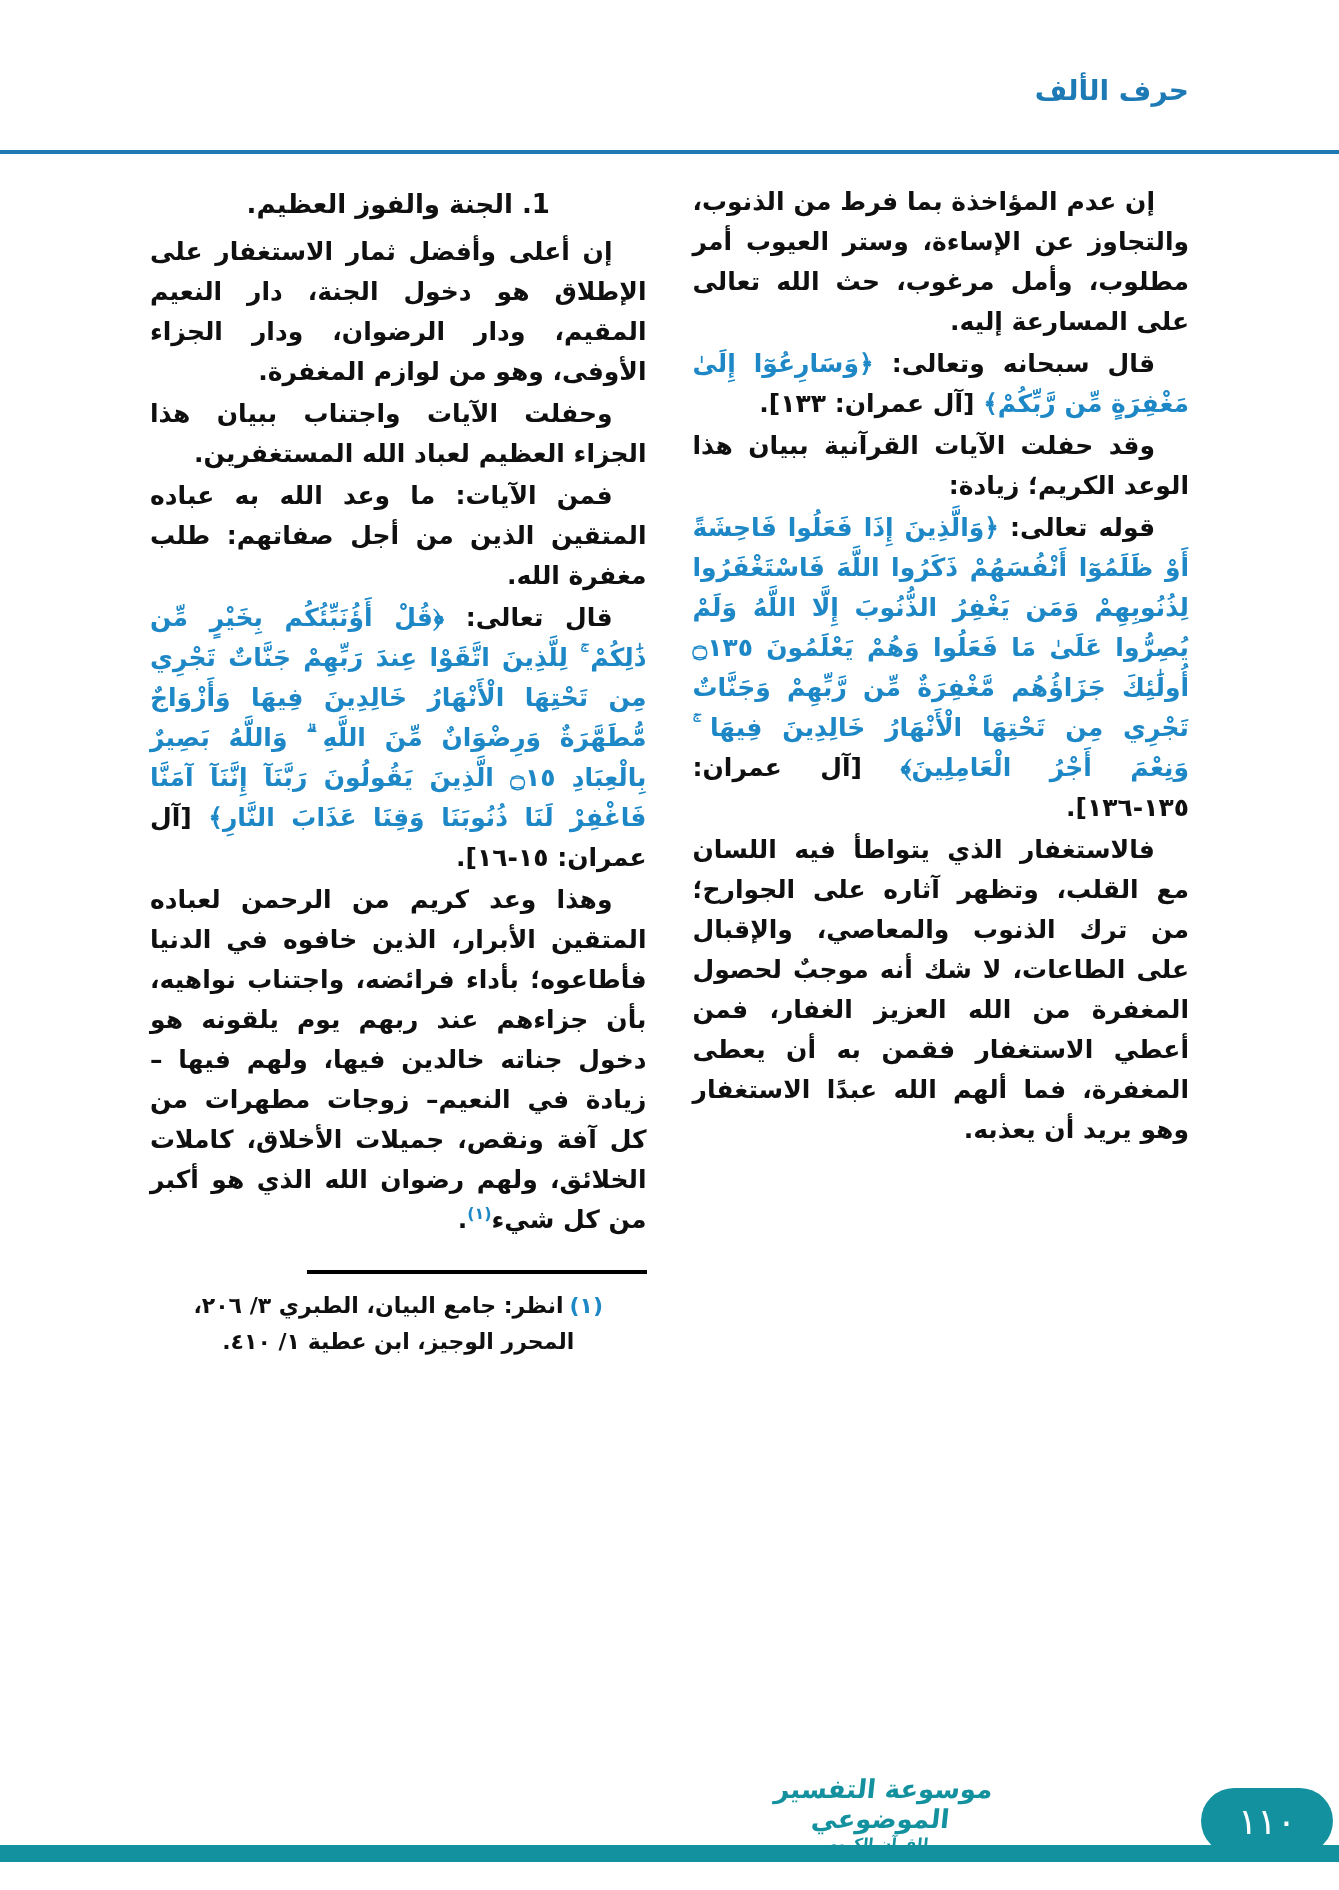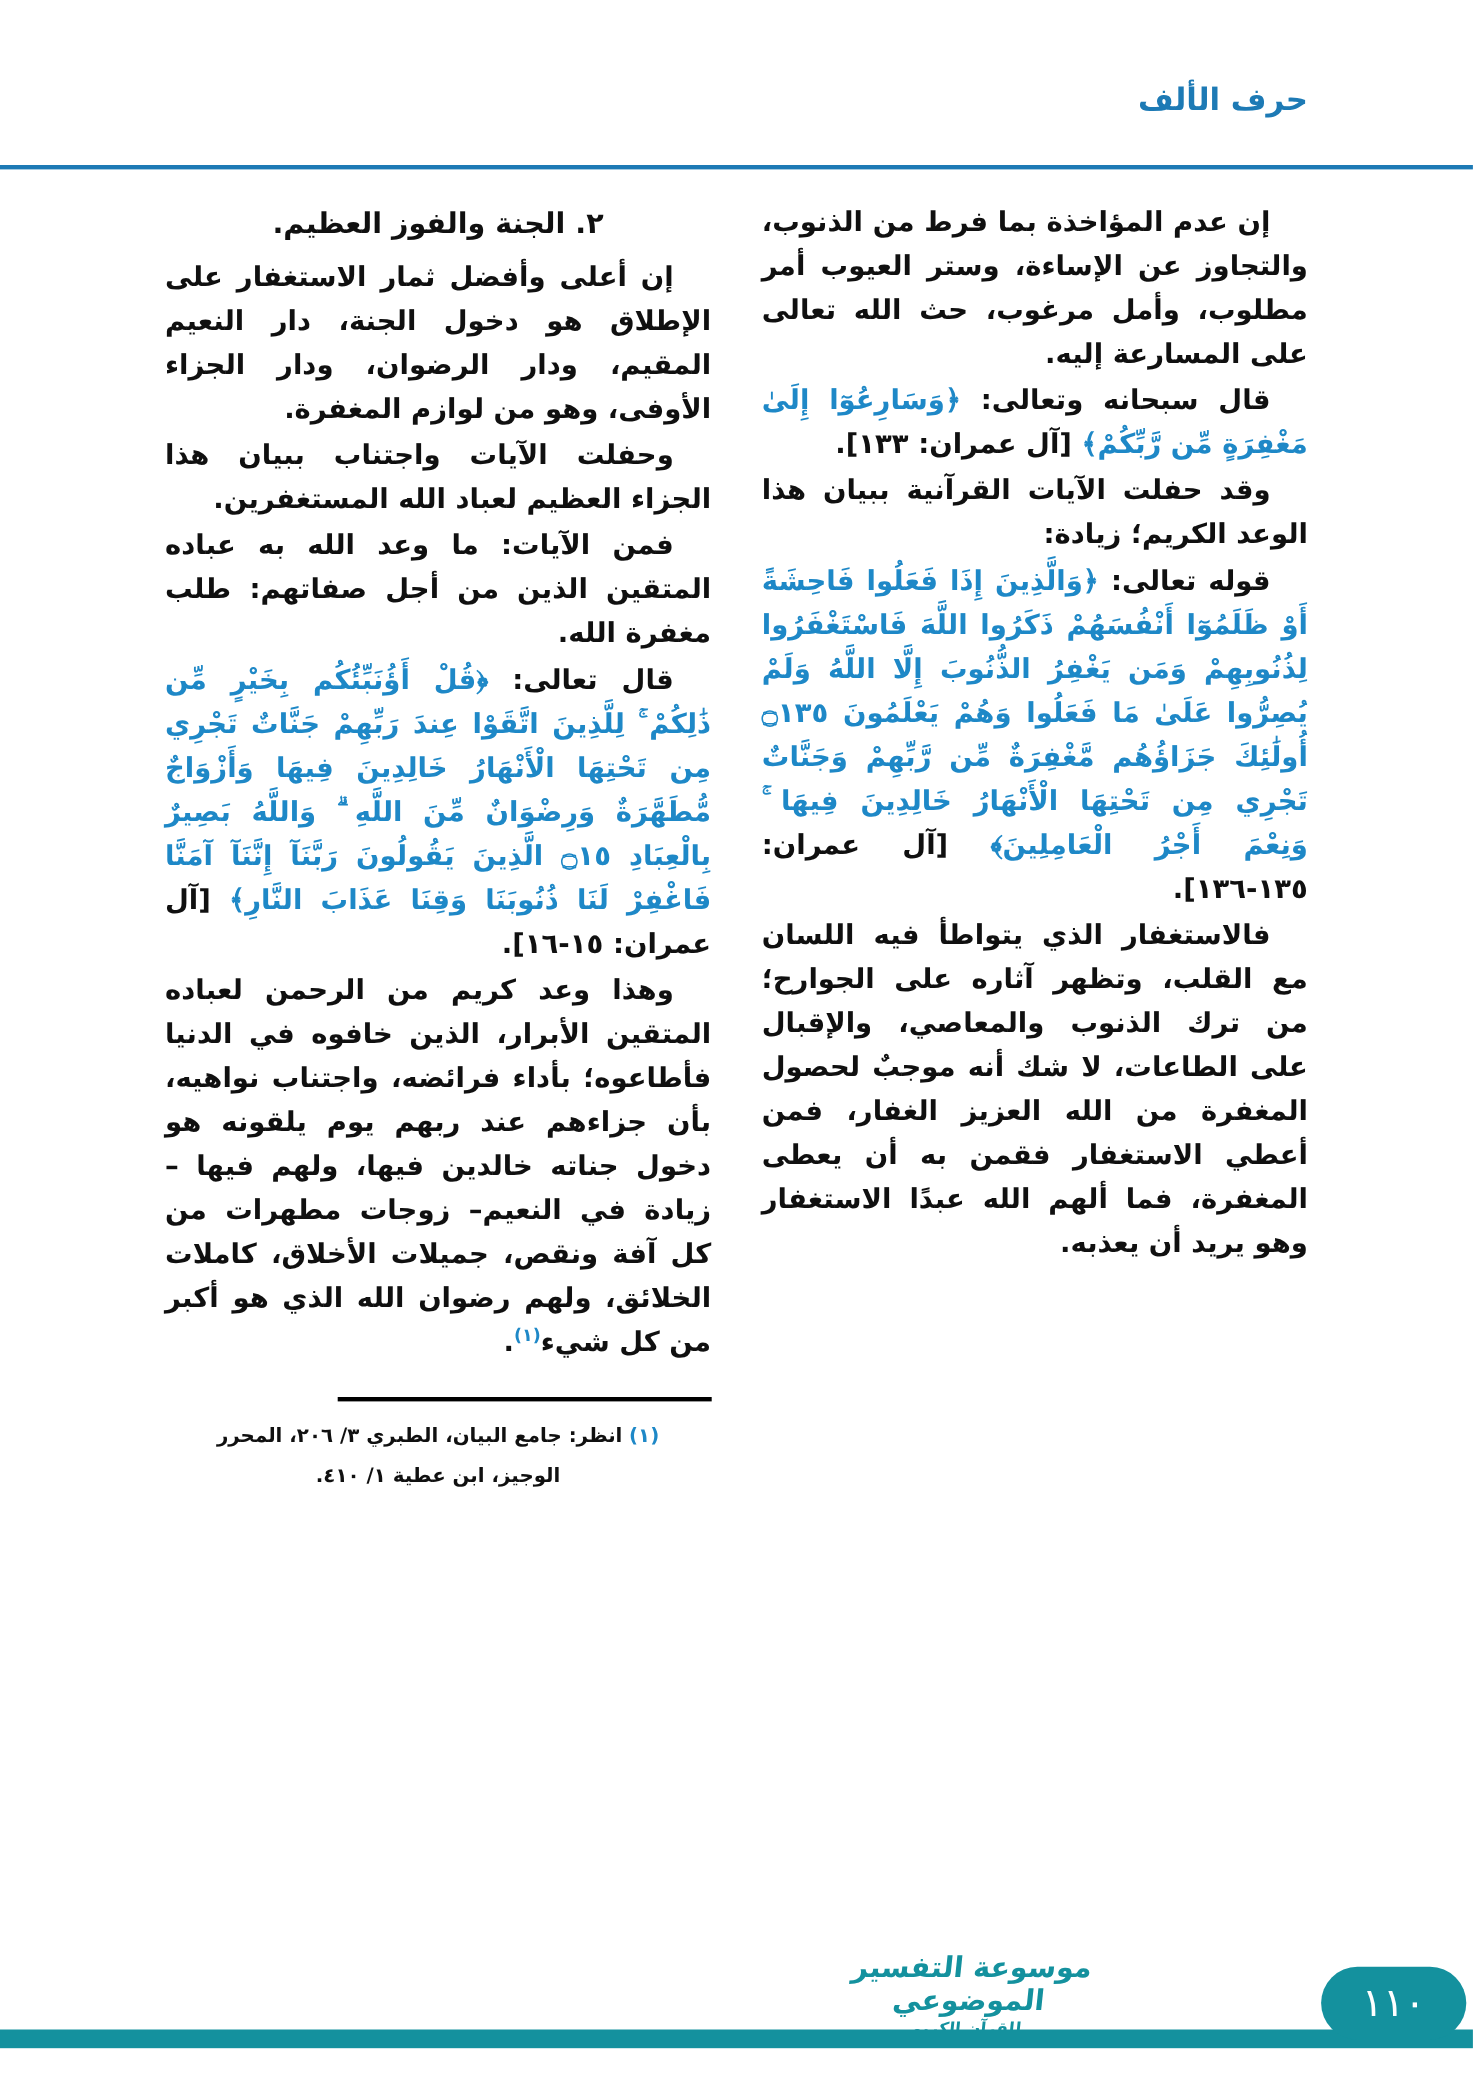--- a/index.html
+++ b/index.html
@@ -47,21 +47,21 @@
     font-size:16px; vertical-align:super; line-height:0;
   }
 
   
   .footnote{ margin-top:30px; }
   .fn-rule{
     height:4px; background:#000; width:340px;
     margin-right:0; margin-left:auto;
   }
   .fn-text{
-    margin-top:14px; font-size:18px; line-height:36px;
+    margin-top:14px; font-size:22px; line-height:36px;
     font-weight:700; text-align:center; padding:0 30px;
   }
   .fn-marker{ color:var(--quran-blue,#1e88c7); margin-left:6px; }
 
   
   .footer-bar{
     position:absolute; left:0; right:0; bottom:28px; height:17px;
     background:var(--footer-teal,#14919e);
   }
   .page-badge{
@@ -95,21 +95,21 @@
           <p class="para"><span>إن عدم المؤاخذة بما فرط من الذنوب، والتجاوز عن الإساءة، وستر العيوب أمر مطلوب، وأمل مرغوب، حث الله تعالى على المسارعة إليه.</span></p>
           <p class="para"><span>قال سبحانه وتعالى: </span><span class="quran">﴿وَسَارِعُوٓا إِلَىٰ مَغْفِرَةٍ مِّن رَّبِّكُمْ﴾</span><span> [آل عمران: ١٣٣].</span></p>
           <p class="para"><span>وقد حفلت الآيات القرآنية ببيان هذا الوعد الكريم؛ زيادة:</span></p>
           <p class="para"><span>قوله تعالى: </span><span class="quran">﴿وَالَّذِينَ إِذَا فَعَلُوا فَاحِشَةً أَوْ ظَلَمُوٓا أَنْفُسَهُمْ ذَكَرُوا اللَّهَ فَاسْتَغْفَرُوا لِذُنُوبِهِمْ وَمَن يَغْفِرُ الذُّنُوبَ إِلَّا اللَّهُ وَلَمْ يُصِرُّوا عَلَىٰ مَا فَعَلُوا وَهُمْ يَعْلَمُونَ ۝١٣٥ أُولَٰئِكَ جَزَاؤُهُم مَّغْفِرَةٌ مِّن رَّبِّهِمْ وَجَنَّاتٌ تَجْرِي مِن تَحْتِهَا الْأَنْهَارُ خَالِدِينَ فِيهَا ۚ وَنِعْمَ أَجْرُ الْعَامِلِينَ﴾</span><span> [آل عمران: ١٣٥-١٣٦].</span></p>
           <p class="para"><span>فالاستغفار الذي يتواطأ فيه اللسان مع القلب، وتظهر آثاره على الجوارح؛ من ترك الذنوب والمعاصي، والإقبال على الطاعات، لا شك أنه موجبٌ لحصول المغفرة من الله العزيز الغفار، فمن أعطي الاستغفار فقمن به أن يعطى المغفرة، فما ألهم الله عبدًا الاستغفار وهو يريد أن يعذبه.</span></p>
         </div>
     </div>
 
     <div class="column">
       <div id="col-left">
-          <p class="para heading"><span>٢. الجنة والفوز العظيم.</span></p>
+          <p class="para heading"><span>1. الجنة والفوز العظيم.</span></p>
           <p class="para"><span>إن أعلى وأفضل ثمار الاستغفار على الإطلاق هو دخول الجنة، دار النعيم المقيم، ودار الرضوان، ودار الجزاء الأوفى، وهو من لوازم المغفرة.</span></p>
           <p class="para"><span>وحفلت الآيات واجتناب ببيان هذا الجزاء العظيم لعباد الله المستغفرين.</span></p>
           <p class="para"><span>فمن الآيات: ما وعد الله به عباده المتقين الذين من أجل صفاتهم: طلب مغفرة الله.</span></p>
           <p class="para"><span>قال تعالى: </span><span class="quran">﴿قُلْ أَؤُنَبِّئُكُم بِخَيْرٍ مِّن ذَٰلِكُمْ ۚ لِلَّذِينَ اتَّقَوْا عِندَ رَبِّهِمْ جَنَّاتٌ تَجْرِي مِن تَحْتِهَا الْأَنْهَارُ خَالِدِينَ فِيهَا وَأَزْوَاجٌ مُّطَهَّرَةٌ وَرِضْوَانٌ مِّنَ اللَّهِ ۗ وَاللَّهُ بَصِيرٌ بِالْعِبَادِ ۝١٥ الَّذِينَ يَقُولُونَ رَبَّنَآ إِنَّنَآ آمَنَّا فَاغْفِرْ لَنَا ذُنُوبَنَا وَقِنَا عَذَابَ النَّارِ﴾</span><span> [آل عمران: ١٥-١٦].</span></p>
           <p class="para"><span>وهذا وعد كريم من الرحمن لعباده المتقين الأبرار، الذين خافوه في الدنيا فأطاعوه؛ بأداء فرائضه، واجتناب نواهيه، بأن جزاءهم عند ربهم يوم يلقونه هو دخول جناته خالدين فيها، ولهم فيها –زيادة في النعيم– زوجات مطهرات من كل آفة ونقص، جميلات الأخلاق، كاملات الخلائق، ولهم رضوان الله الذي هو أكبر من كل شيء</span><span class="fn-ref">(١)</span><span>.</span></p>
         </div>
 
       <div class="footnote">
         <div class="fn-rule"></div>
         <p class="fn-text">

